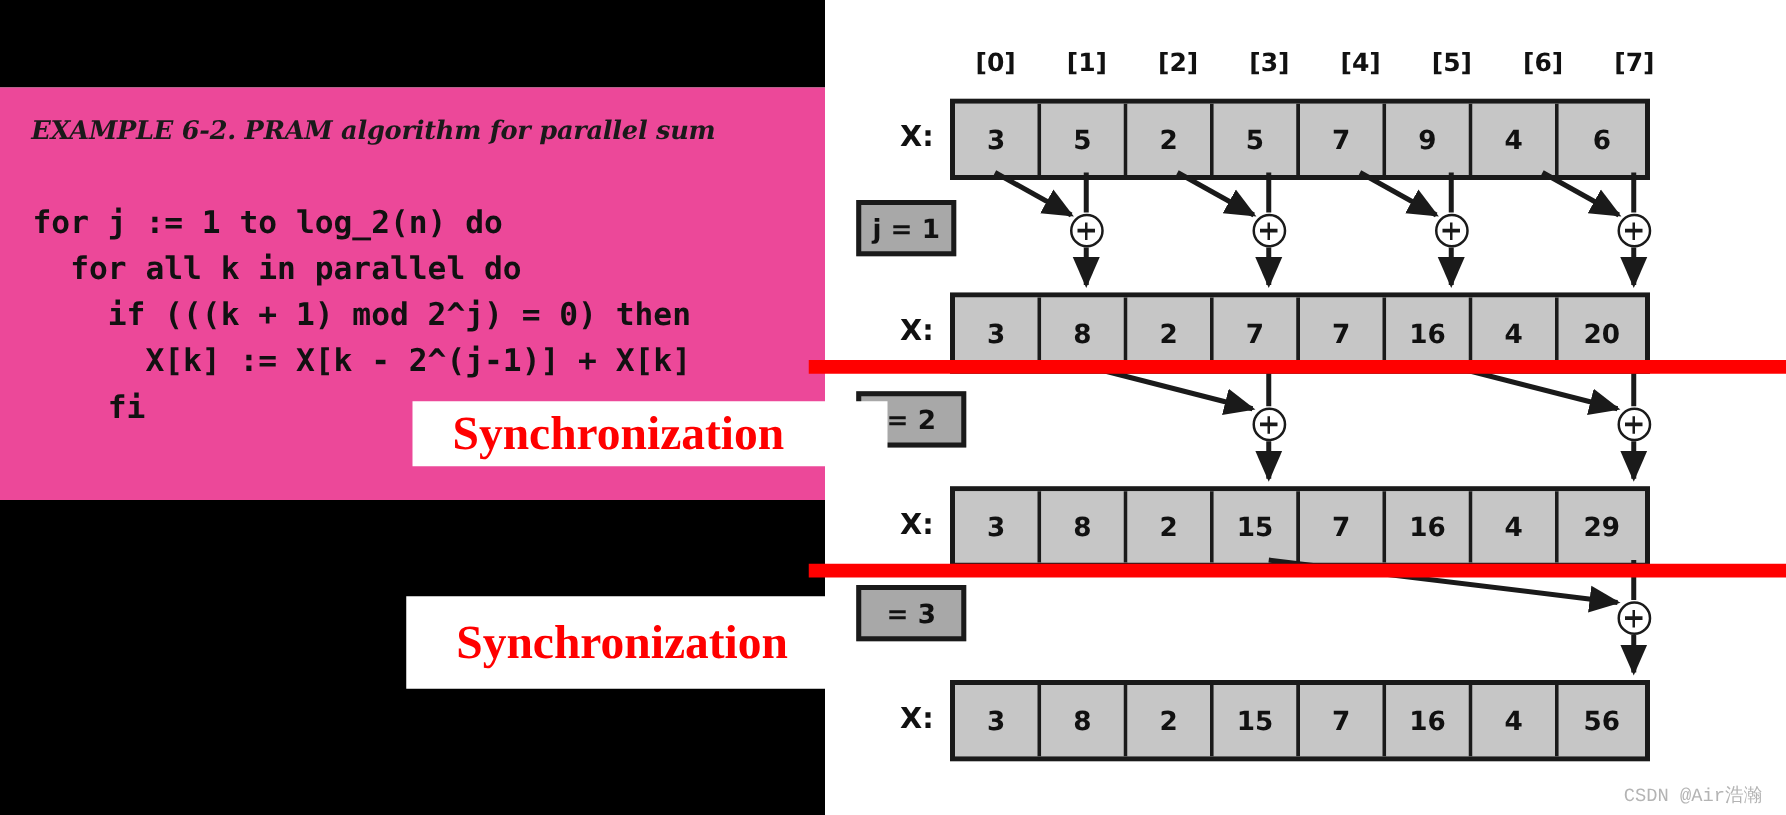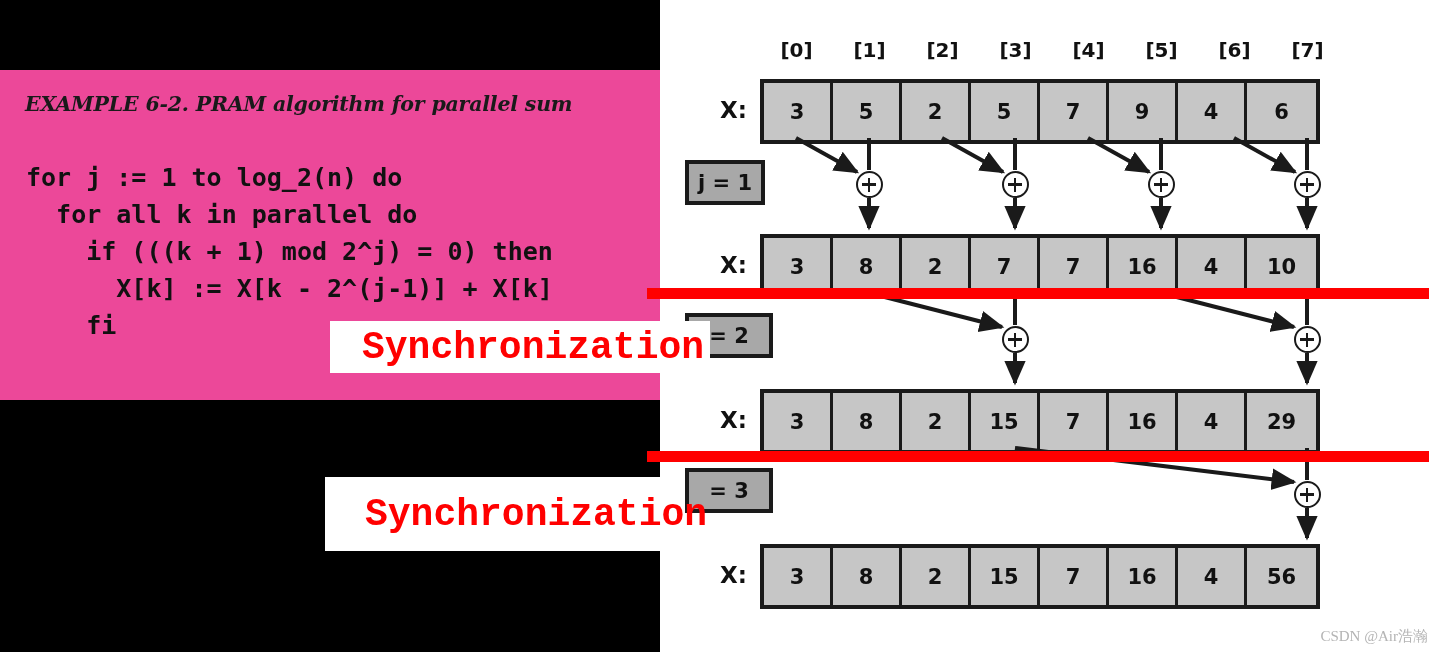--- a/index.html
+++ b/index.html
@@ -60,21 +60,21 @@
 
   
   .sync-box {
     position: absolute;
     background: #ffffff;
     display: flex;
     align-items: center;
     z-index: 7;
   }
   .sync-label {
-    font-family: Liberation Mono, monospace;
+    font-family: Liberation Serif, serif;
     font-weight: bold;
     font-size: 38px;
     color: #ff0000;
     white-space: nowrap;
   }
   #sync-box-1 { left: 330px; top: 321px; width: 380px; height: 52px; }
   #sync-box-1 .sync-label { margin-left: 32px; }
   #sync-box-2 { left: 325px; top: 477px; width: 335px; height: 74px; }
   #sync-box-2 .sync-label { margin-left: 40px; }
 
@@ -167,22 +167,22 @@
   .plus-node::after {
     content: "";
     position: absolute;
     background: #1a1a1a;
   }
   .plus-node::before { left: 4px; top: 10px; width: 14px; height: 2.5px; }
   .plus-node::after  { left: 9.5px; top: 4.5px; width: 2.5px; height: 14px; }
 
   #watermark {
     position: absolute;
-    right: 1px; bottom: 6px;
-    font-family: Liberation Serif, serif;
+    right: 19px; bottom: 6px;
+    font-family: Liberation Mono, monospace;
     font-size: 15px;
     color: #b4b4b4;
     z-index: 9;
   }
 </style>
 </head>
 <body>
 
 <div id="stage">
 
@@ -273,21 +273,21 @@
 
     <div class="row-label" style="left:60px; top:252px;">X:</div>
     <div class="array-row" style="left:100px; top:234px;">
       <div class="cell">3</div>
       <div class="cell">8</div>
       <div class="cell">2</div>
       <div class="cell">7</div>
       <div class="cell">7</div>
       <div class="cell">16</div>
       <div class="cell">4</div>
-      <div class="cell">10</div>
+      <div class="cell">20</div>
     </div>
 
     <div class="j-box" style="left:25px; top:313px; width:88px; height:45px;">= 2</div>
 
     <div class="row-label" style="left:60px; top:407px;">X:</div>
     <div class="array-row" style="left:100px; top:389px;">
       <div class="cell">3</div>
       <div class="cell">8</div>
       <div class="cell">2</div>
       <div class="cell">15</div>

